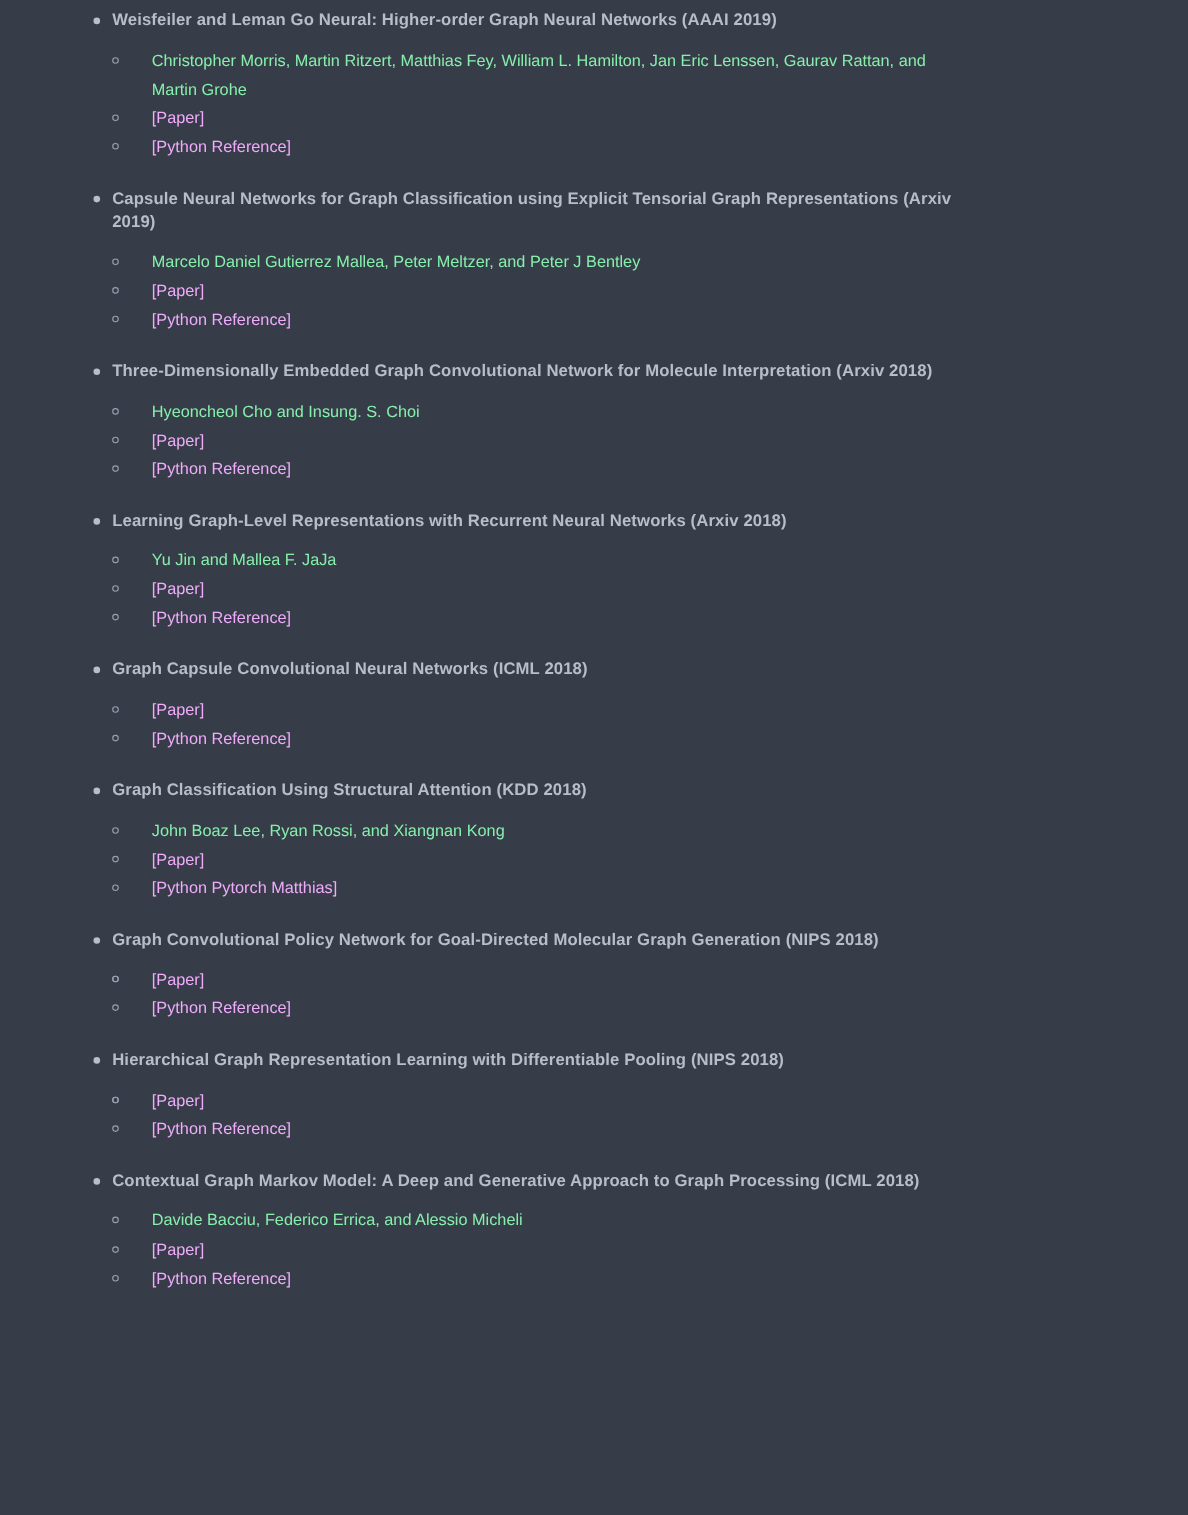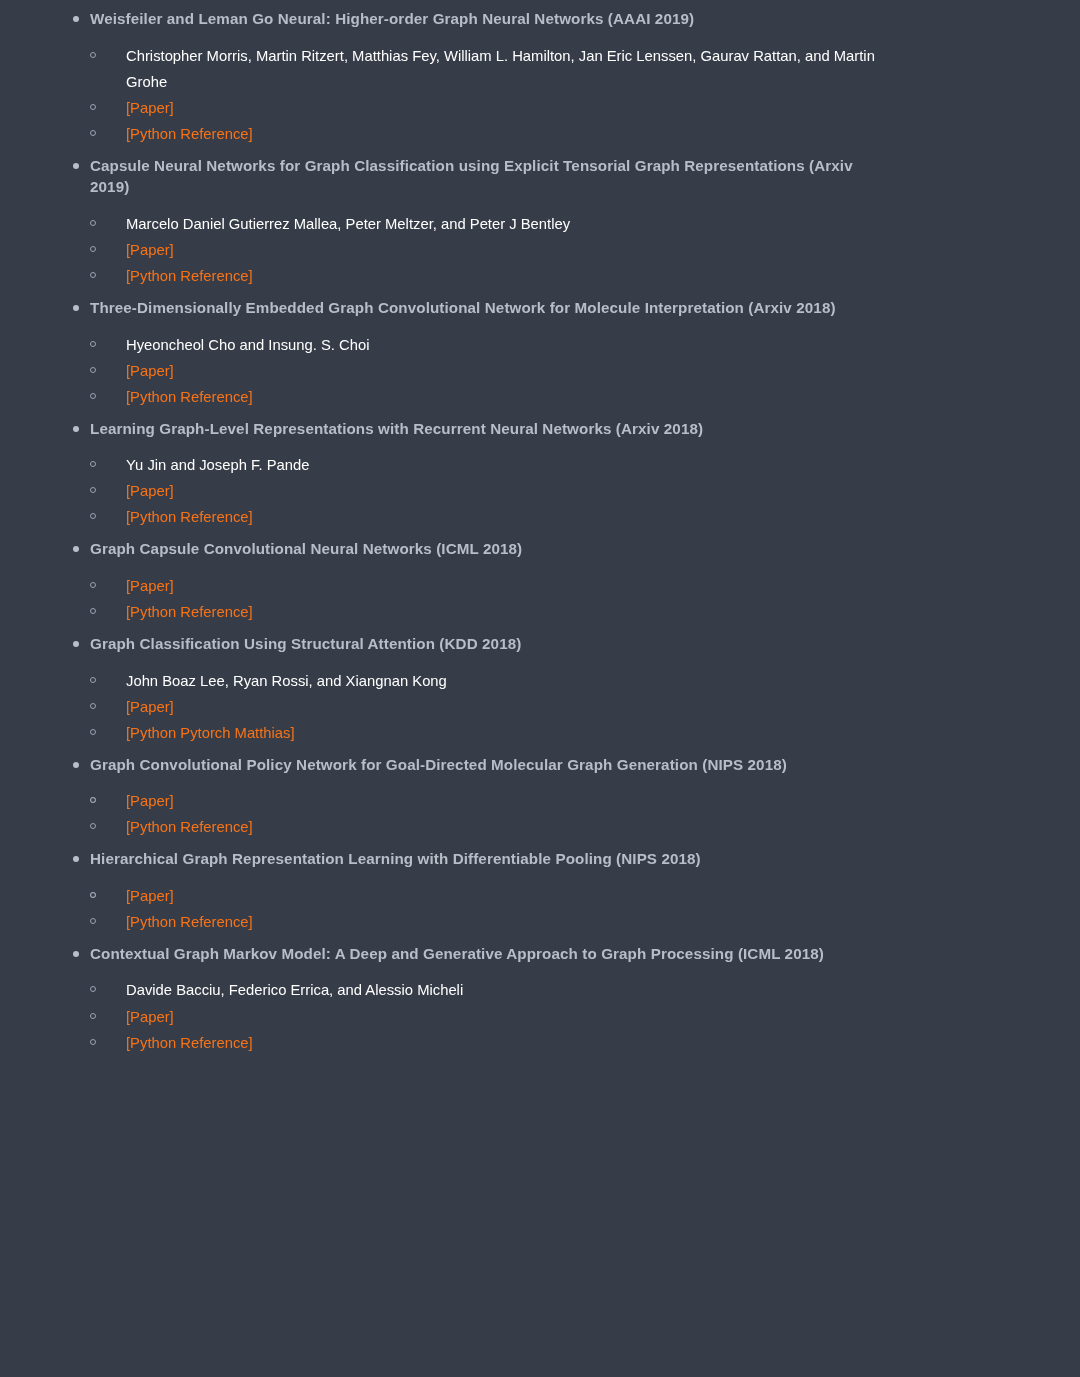--- a/index.html
+++ b/index.html
@@ -9,36 +9,36 @@
   }
   body {
     width: 1080px;
     min-height: 1377px;
     font-family: "Liberation Sans", sans-serif;
     color: #b9bfc9;
     -webkit-font-smoothing: antialiased;
   }
   .page {
     width: 920px;
-    padding: 0 0 18px 0;
+    padding: 0 0 18px 12px;
     box-sizing: border-box;
     background: #373d48;
   }
   .paper-list {
     list-style: none;
     margin: 0;
     padding: 0;
   }
   .paper-item {
     position: relative;
     margin: 0 0 0 0;
     padding: 0 40px 0 90px;
   }
   .paper-item + .paper-item {
-    margin-top: 8px;
+    margin-top: 23px;
   }
   .paper-item:first-child {
     padding-top: 8px;
   }
   .paper-bullet {
     position: absolute;
     left: 73px;
     top: 8px;
     width: 6px;
     height: 6px;
@@ -58,24 +58,24 @@
   .detail-list {
     list-style: none;
     margin: 13px 0 0 0;
     padding: 0;
   }
   .detail-item {
     position: relative;
     padding: 0 0 0 36px;
     font-size: 14.8px;
     line-height: 1.76;
-    color: #ffffff;
+    color: #86efac;
   }
   .detail-item.link-item {
-    color: #f97316;
+    color: #f0abfc;
   }
   .detail-bullet {
     position: absolute;
     left: 0;
     top: 9px;
     width: 6px;
     height: 6px;
     border-radius: 50%;
     border: 1px solid #9aa2b0;
     box-sizing: border-box;
@@ -114,21 +114,21 @@
         <ul class="detail-list">
           <li class="detail-item"><span class="detail-bullet"></span><span class="detail-text">Hyeoncheol Cho and Insung. S. Choi</span></li>
           <li class="detail-item link-item"><span class="detail-bullet"></span><span class="detail-text">[Paper]</span></li>
           <li class="detail-item link-item"><span class="detail-bullet"></span><span class="detail-text">[Python Reference]</span></li>
         </ul>
       </li>
       <li class="paper-item">
         <span class="paper-bullet"></span>
         <div class="paper-title">Learning Graph-Level Representations with Recurrent Neural Networks (Arxiv 2018)</div>
         <ul class="detail-list">
-          <li class="detail-item"><span class="detail-bullet"></span><span class="detail-text">Yu Jin and Joseph F. Pande</span></li>
+          <li class="detail-item"><span class="detail-bullet"></span><span class="detail-text">Yu Jin and Mallea F. JaJa</span></li>
           <li class="detail-item link-item"><span class="detail-bullet"></span><span class="detail-text">[Paper]</span></li>
           <li class="detail-item link-item"><span class="detail-bullet"></span><span class="detail-text">[Python Reference]</span></li>
         </ul>
       </li>
       <li class="paper-item">
         <span class="paper-bullet"></span>
         <div class="paper-title">Graph Capsule Convolutional Neural Networks (ICML 2018)</div>
         <ul class="detail-list">
           <li class="detail-item link-item"><span class="detail-bullet"></span><span class="detail-text">[Paper]</span></li>
           <li class="detail-item link-item"><span class="detail-bullet"></span><span class="detail-text">[Python Reference]</span></li>

